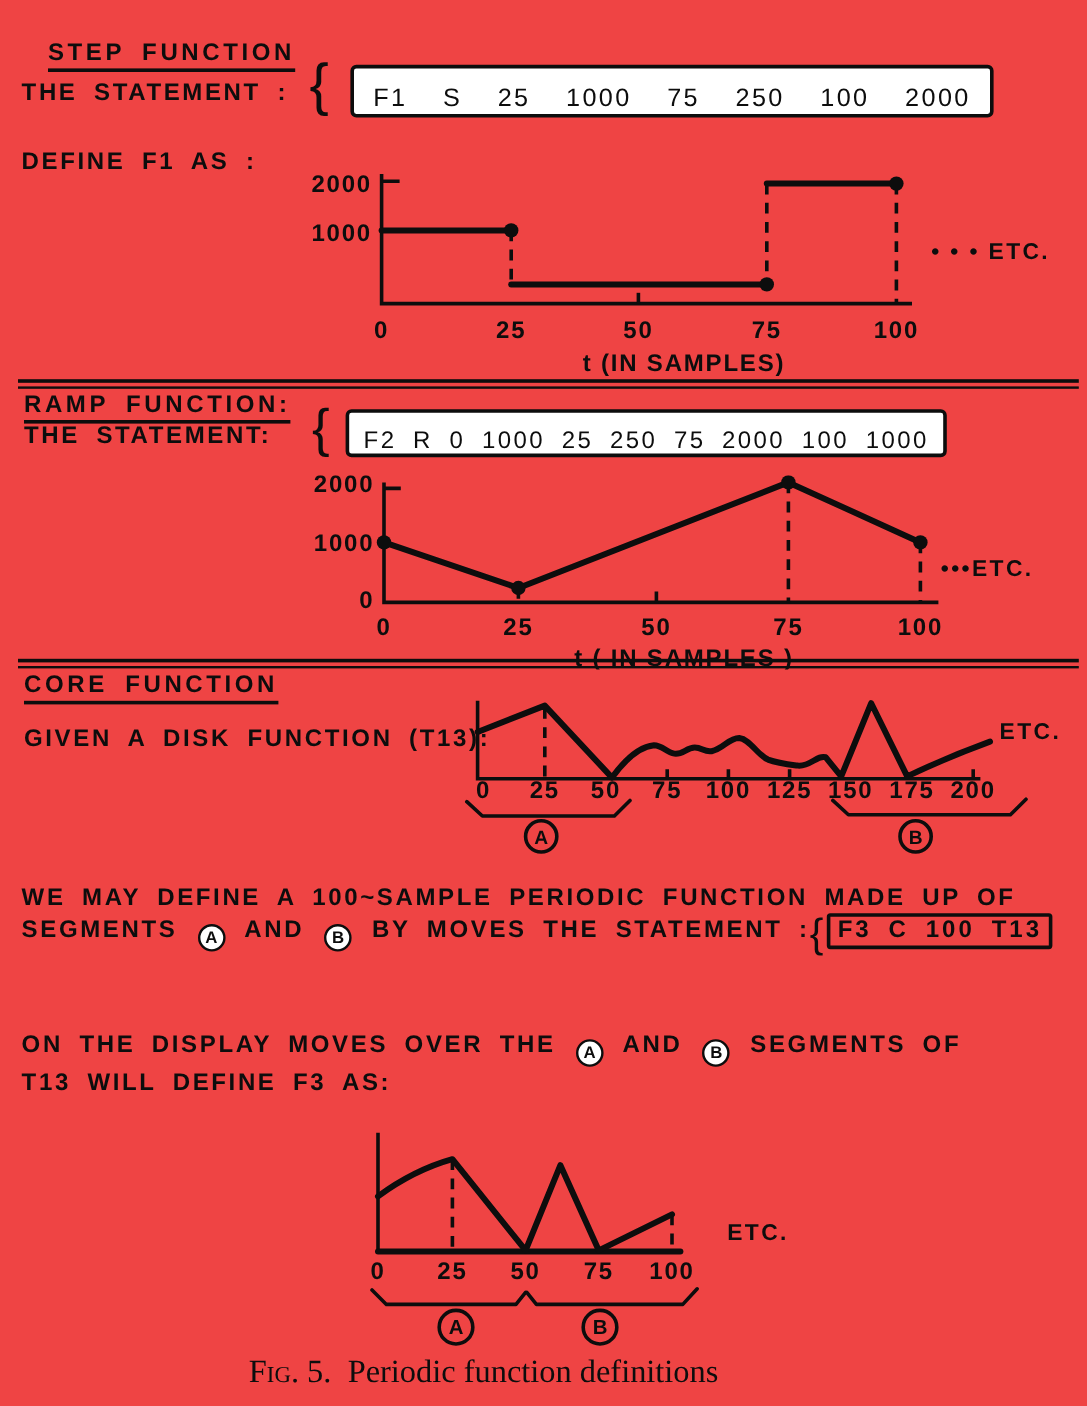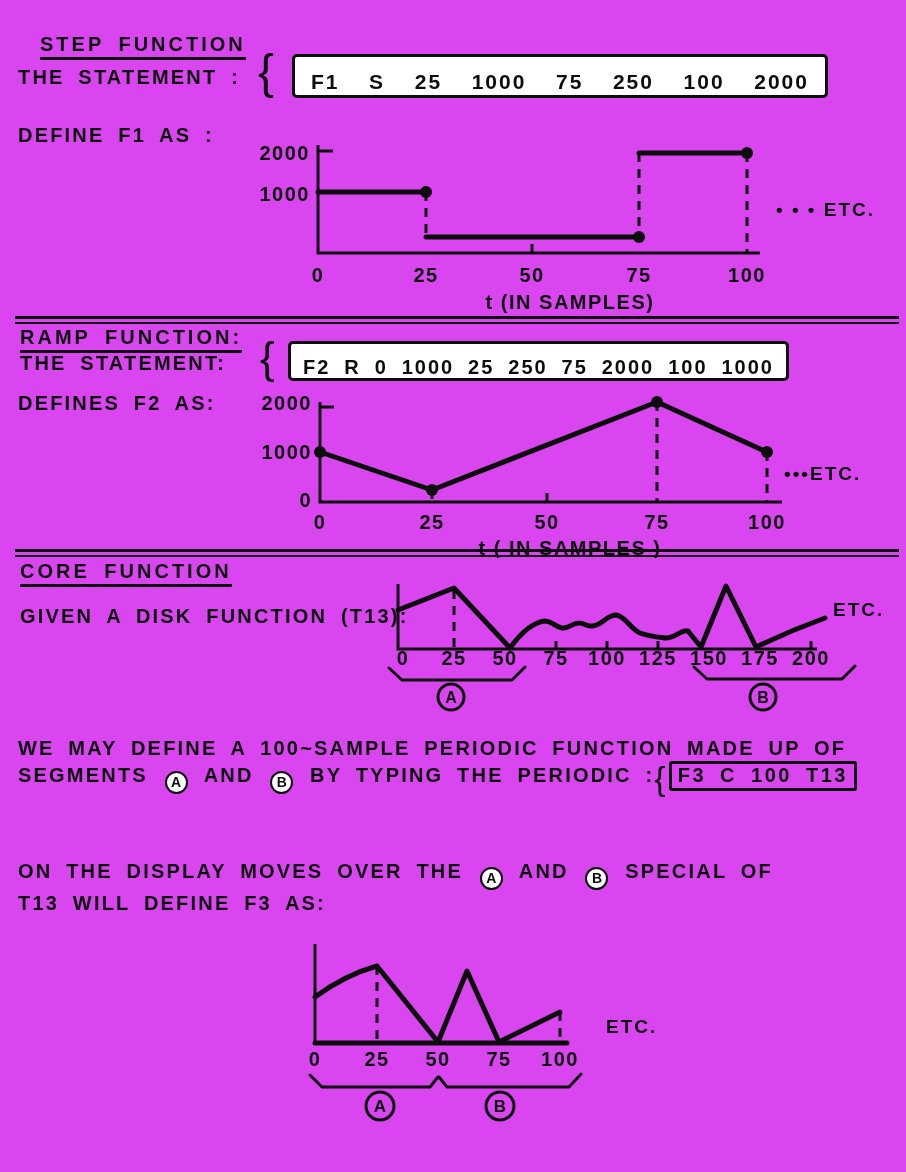--- a/index.html
+++ b/index.html
@@ -1,23 +1,23 @@
 <!DOCTYPE html>
 <html><head>
 <meta charset="utf-8">
 <style>
   html,body{margin:0;padding:0;background:#fff;}
-  #page{position:relative;width:906px;height:1172px;background:#d946ef;overflow:hidden;
+  #page{position:relative;width:906px;height:1172px;background:#ef4444;overflow:hidden;
         font-family:"Liberation Sans",sans-serif;color:#0d0d0d;}
   .abs{position:absolute;}
   .hand{font-weight:bold;font-size:20px;letter-spacing:2.2px;word-spacing:6px;white-space:nowrap;color:#0d0d0d;}
   .heading{border-bottom:3px solid #0d0d0d;padding-bottom:1px;display:inline-block;}
   .sbox{border:3.5px solid #0d0d0d;border-radius:5px;display:flex;align-items:center;
         justify-content:space-between;box-sizing:border-box;background:#fff;}
-  .sbox span{font-weight:bold;letter-spacing:2px;margin-top:12px;}
+  .sbox span{font-weight:normal;letter-spacing:2px;margin-top:12px;}
   .brace{font-weight:normal;letter-spacing:0;line-height:1;}
   .sep{border-top:3px solid #0d0d0d;border-bottom:2px solid #0d0d0d;height:3px;}
   .circ{display:inline-flex;width:23px;height:23px;border:2.5px solid #0d0d0d;border-radius:50%;
         align-items:center;justify-content:center;font-size:14px;font-weight:bold;letter-spacing:0;
         vertical-align:-5px;box-sizing:border-box;margin:0 3px;background:#fff;}
   .ibox{border:3px solid #0d0d0d;border-radius:3px;padding:0 6px 2px 6px;margin-left:3px;letter-spacing:2.5px;text-align:center;}
   .para{line-height:26px;}
   svg text{font-family:"Liberation Sans",sans-serif;font-weight:bold;fill:#0d0d0d;}
   .axis{stroke:#0d0d0d;stroke-width:3;fill:none;}
   .thick{stroke:#0d0d0d;stroke-width:5;fill:none;stroke-linejoin:round;stroke-linecap:round;}
@@ -94,21 +94,20 @@
     <span>0</span>
     <span>1000</span>
     <span>25</span>
     <span>250</span>
     <span>75</span>
     <span>2000</span>
     <span>100</span>
     <span>1000</span>
   </div>
 
-  <div class="abs hand" style="left:18px;top:392px;">DEFINES F2 AS:</div>
 
   <svg class="abs" style="left:240px;top:396px;" width="666" height="162" viewBox="0 0 666 162">
     <g>
       <path class="axis" d="M80,6 V106 H542"></path>
       <path class="axis" d="M80,11 H94"></path>
       <path class="axis" d="M307,97 V106"></path>
     </g>
     <g>
       <path class="dash" d="M192,94 V106"></path>
       <path class="dash" d="M417,6 V106"></path>
@@ -176,31 +175,31 @@
     </g>
   </svg>
 
   <div class="abs hand para" style="left:18px;top:735px;">
     <div>WE MAY DEFINE A 100~SAMPLE PERIODIC FUNCTION MADE UP OF</div>
     <div>
       <span>SEGMENTS</span>
       <span class="circ">A</span>
       <span>AND</span>
       <span class="circ">B</span>
-      <span>BY TYPING THE PERIODIC :</span><span class="brace" style="font-size:34px;vertical-align:-8px;">{</span><span class="ibox">F3 C 100 T13</span>
+      <span>BY MOVES THE STATEMENT :</span><span class="brace" style="font-size:34px;vertical-align:-8px;">{</span><span class="ibox">F3 C 100 T13</span>
     </div>
   </div>
 
   <div class="abs hand para" style="left:18px;top:858px;">
     <div>
       <span>ON THE DISPLAY MOVES OVER THE</span>
       <span class="circ">A</span>
       <span>AND</span>
       <span class="circ">B</span>
-      <span>SPECIAL OF</span>
+      <span>SEGMENTS OF</span>
     </div>
     <div>T13 WILL DEFINE F3 AS:</div>
   </div>
 
   <svg class="abs" style="left:300px;top:938px;" width="390" height="188" viewBox="0 0 390 188">
     <path class="axis" d="M15,6 V105"></path>
     <path class="thick" d="M15,105 H267"></path>
     <path class="dash" d="M77,28 V105"></path>
     <path class="dash" d="M260,74 V105"></path>
     <path class="thick" d="M15,59 Q45,37 77,28 L138,104 L167,33 L199,104 L260,74"></path>
@@ -217,14 +216,17 @@
       <circle class="ring" cx="80" cy="168" r="14"></circle>
       <text x="80" y="174" text-anchor="middle" font-size="17">A</text>
     </g>
     <g>
       <path class="bracepath" d="M139,139 L147,149 L269,149 L281,136"></path>
       <circle class="ring" cx="200" cy="168" r="14"></circle>
       <text x="200" y="174" text-anchor="middle" font-size="17">B</text>
     </g>
   </svg>
 
+  <div class="abs caption" style="left:0;top:1128px;width:806px;text-align:center;">
+    <span class="sc">Fig. 5.</span>&nbsp;&nbsp;<span>Periodic function definitions</span>
+  </div>
 
 </div>
 
 </body></html>

